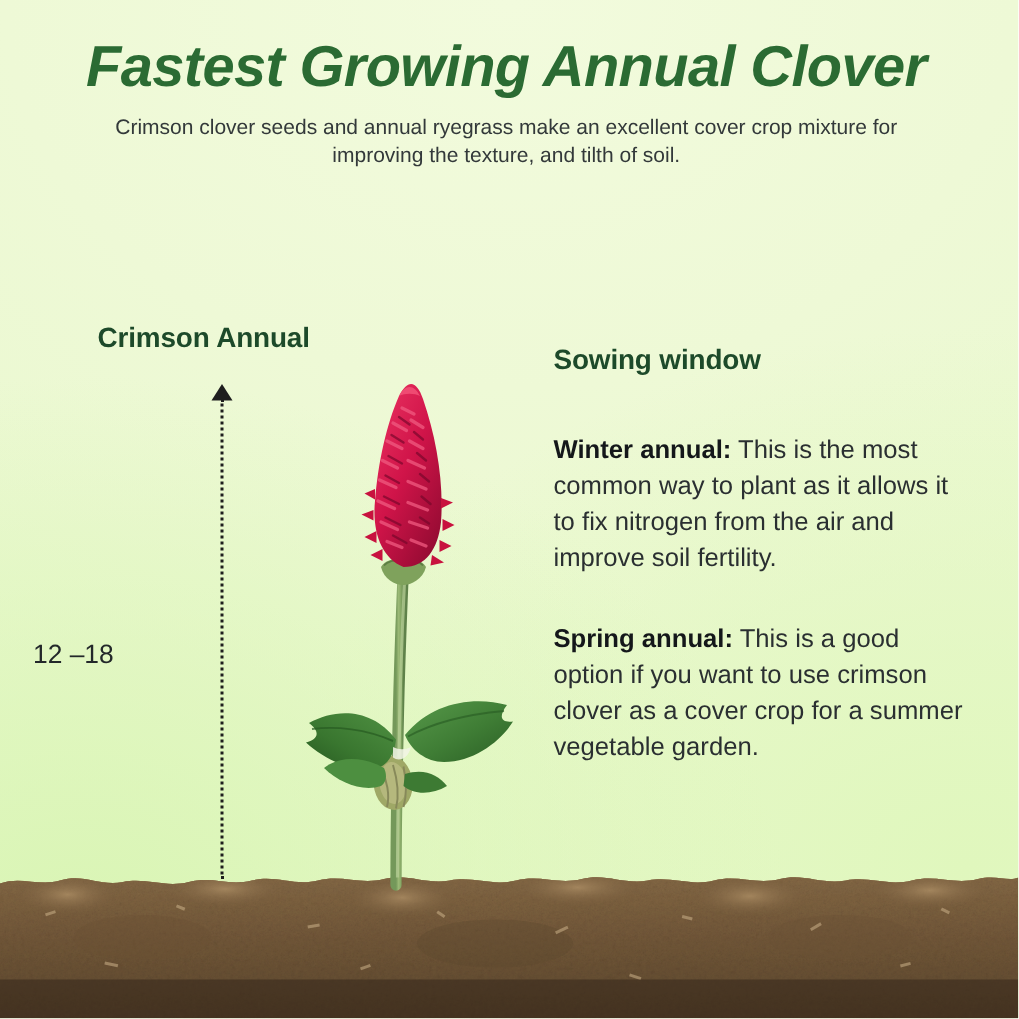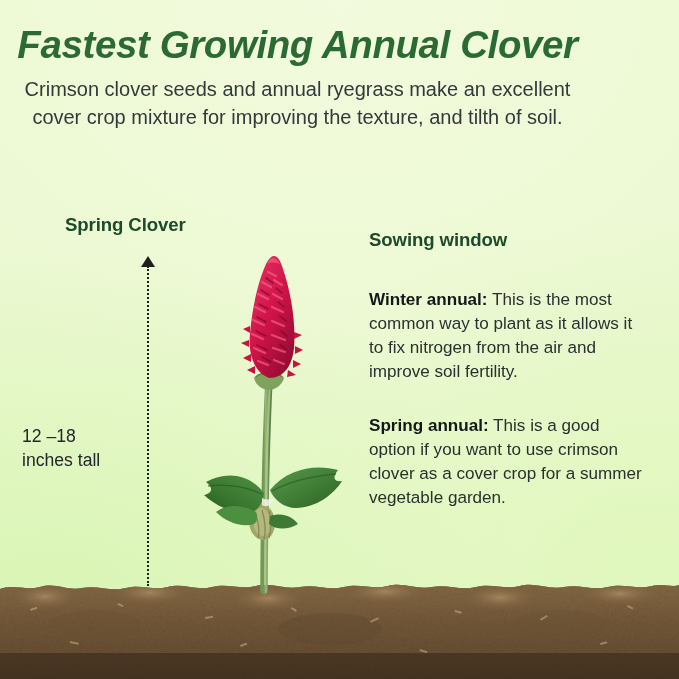--- a/index.html
+++ b/index.html
@@ -20,34 +20,35 @@
       radial-gradient(130% 100% at 50% 0%, #f2fbdd 0%, #eef9d6 38%, #e6f8c9 100%);
   }
 
   
   .header {
     position: absolute;
     left: 0;
     top: 24px;
     width: 595px;
     text-align: center;
+    padding-left: 40px;
   }
   .title {
     margin: 0;
     font-size: 38.5px;
     font-weight: 700;
     font-style: italic;
     letter-spacing: -0.4px;
     color: #2b6b33;
     line-height: 1.08;
   }
   .subtitle {
     margin: 9px auto 0;
     width: 570px;
-    font-size: 20px;
+    font-size: 14px;
     line-height: 1.42;
     color: #33393a;
   }
 
   
   .col-heading {
     position: absolute;
     font-size: 18.6px;
     font-weight: 700;
     color: #1d4a2a;
@@ -306,28 +307,27 @@
 
       <path d="M70,14 C74,6 80,6 84,14 C80,12 74,12 70,14 Z" fill="#ef4a72"></path>
     </g>
   </svg>
 
   <div class="header">
     <h1 class="title">Fastest Growing Annual Clover</h1>
     <p class="subtitle">Crimson clover seeds and annual ryegrass make an excellent cover crop mixture for improving the texture, and tilth of soil.</p>
   </div>
 
-  <div class="col-heading" id="heading-left">Spring Clover</div>
+  <div class="col-heading" id="heading-left">Crimson Annual</div>
 
   <div class="measure-arrow"></div>
   <div class="measure-line"></div>
 
   <div class="measure-label">
     <div>12 –18</div>
-    <div>inches tall</div>
   </div>
 
   <div class="col-heading" id="heading-right">Sowing window</div>
 
   <p class="rtext" id="para-winter">
     <b>Winter annual:</b><span> This is the most common way to plant as it allows it to fix nitrogen from the air and improve soil fertility.</span>
   </p>
 
   <p class="rtext" id="para-spring">
     <b>Spring annual:</b><span> This is a good option if you want to use crimson clover as a cover crop for a summer vegetable garden.</span>

